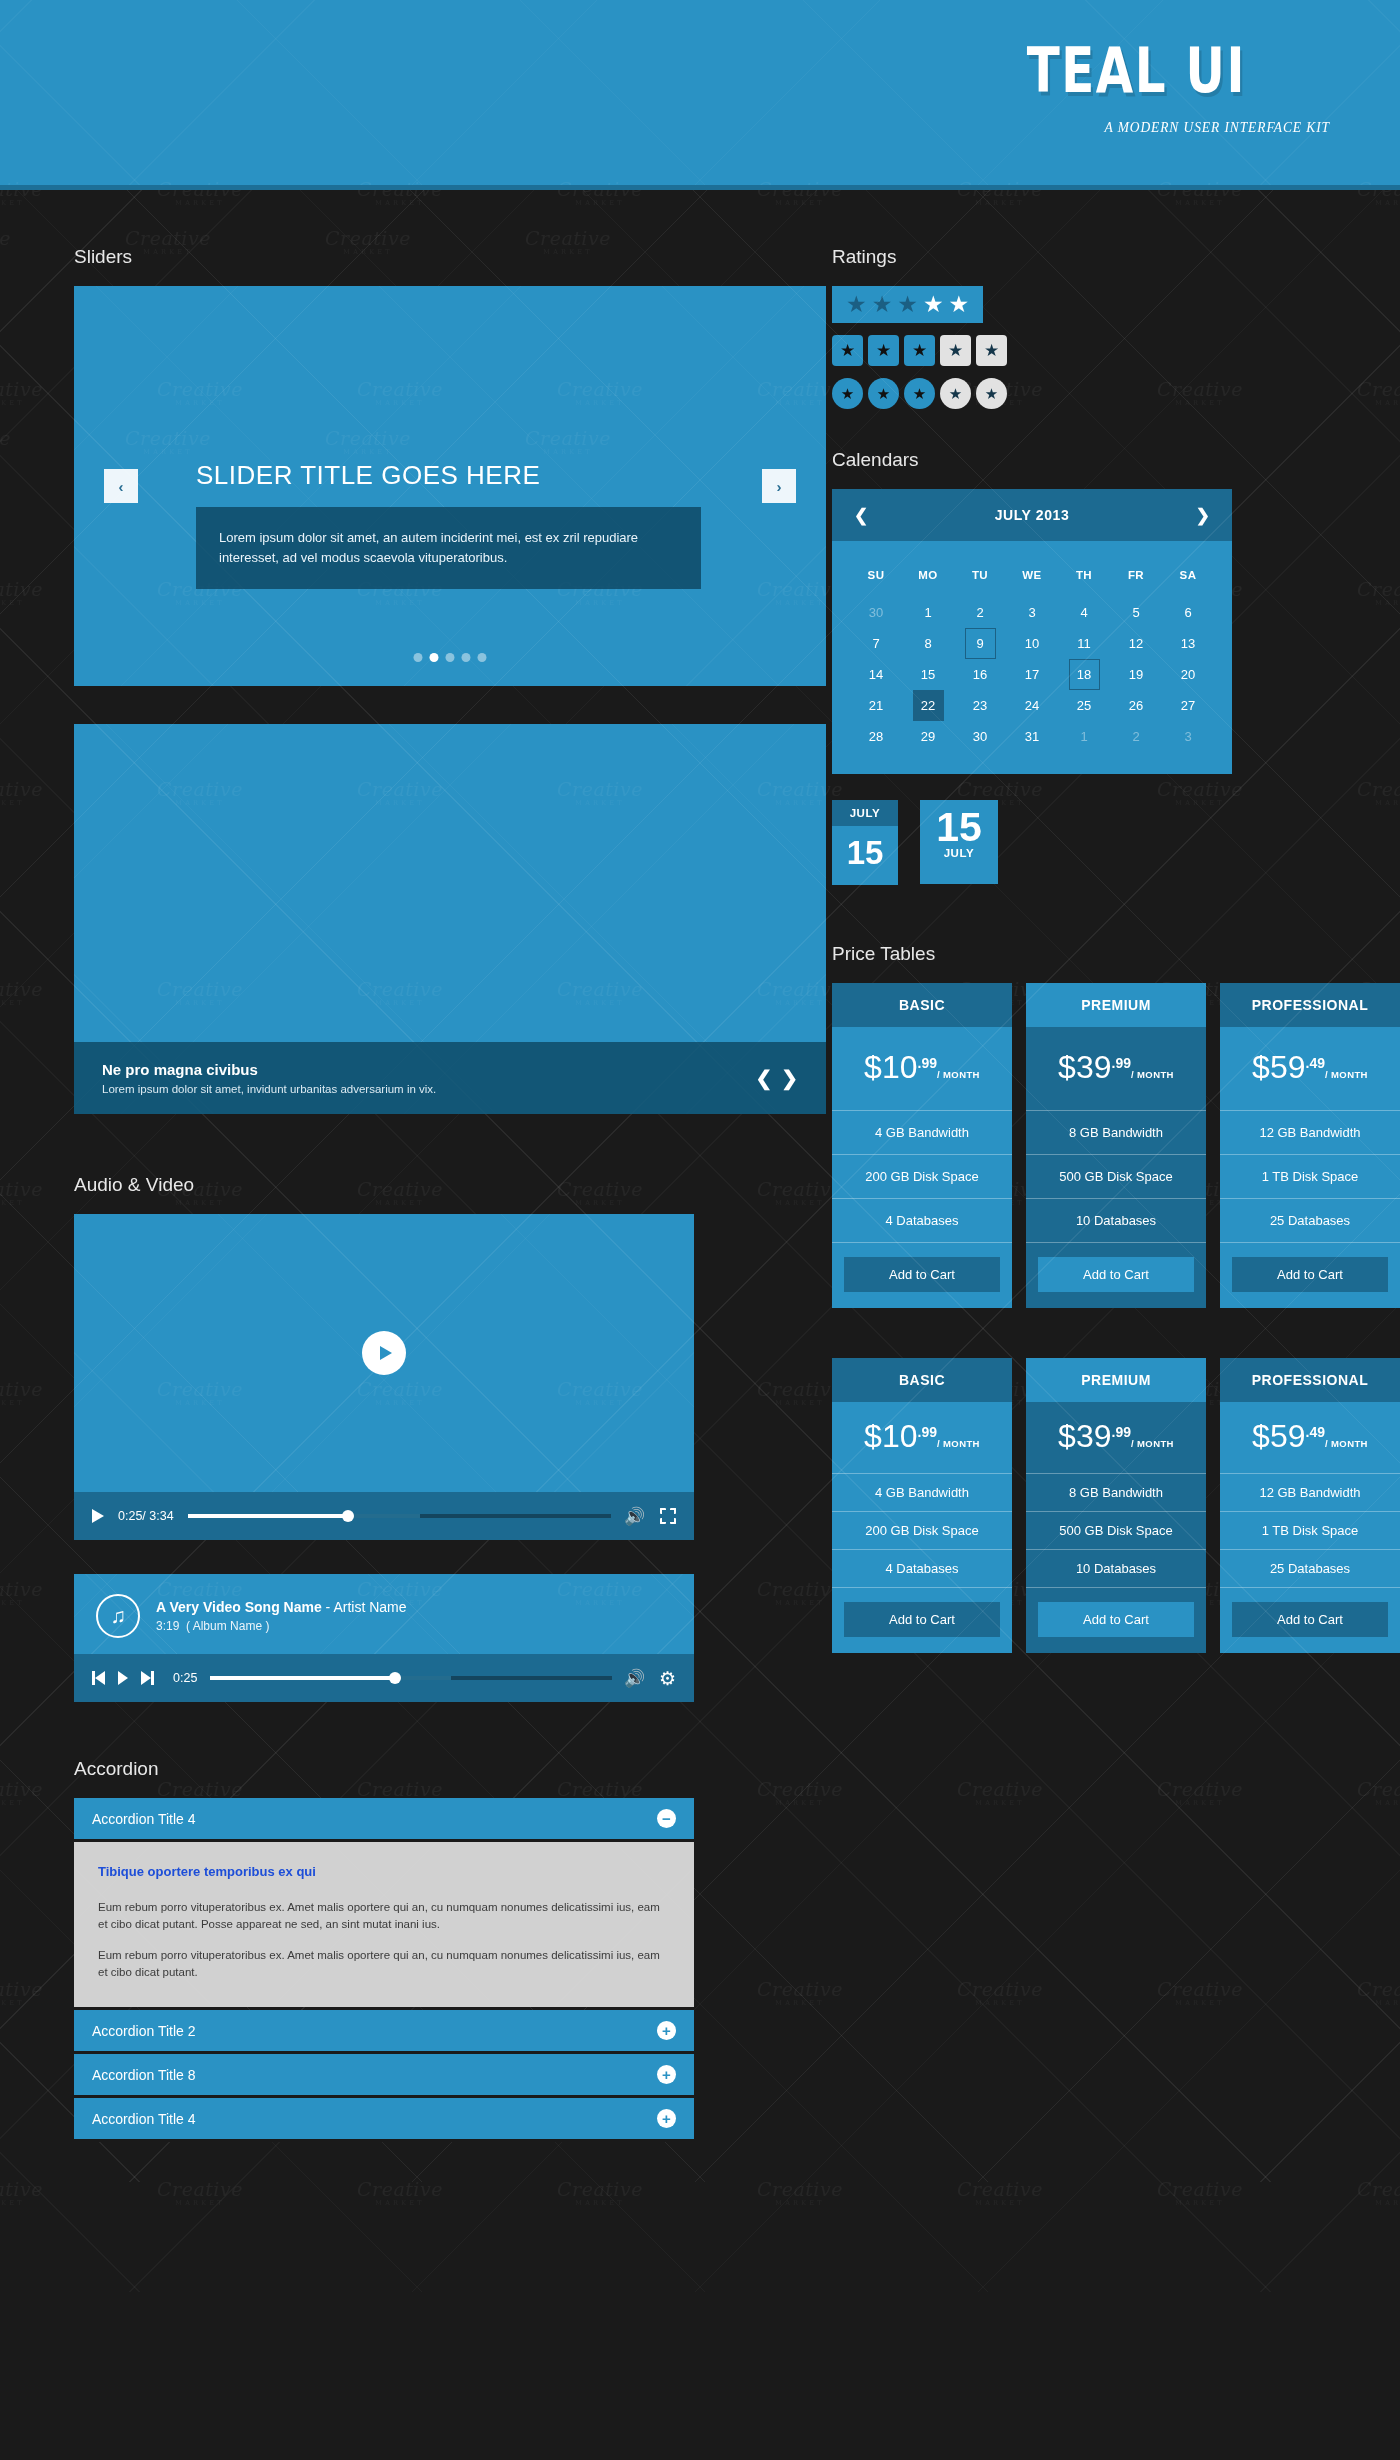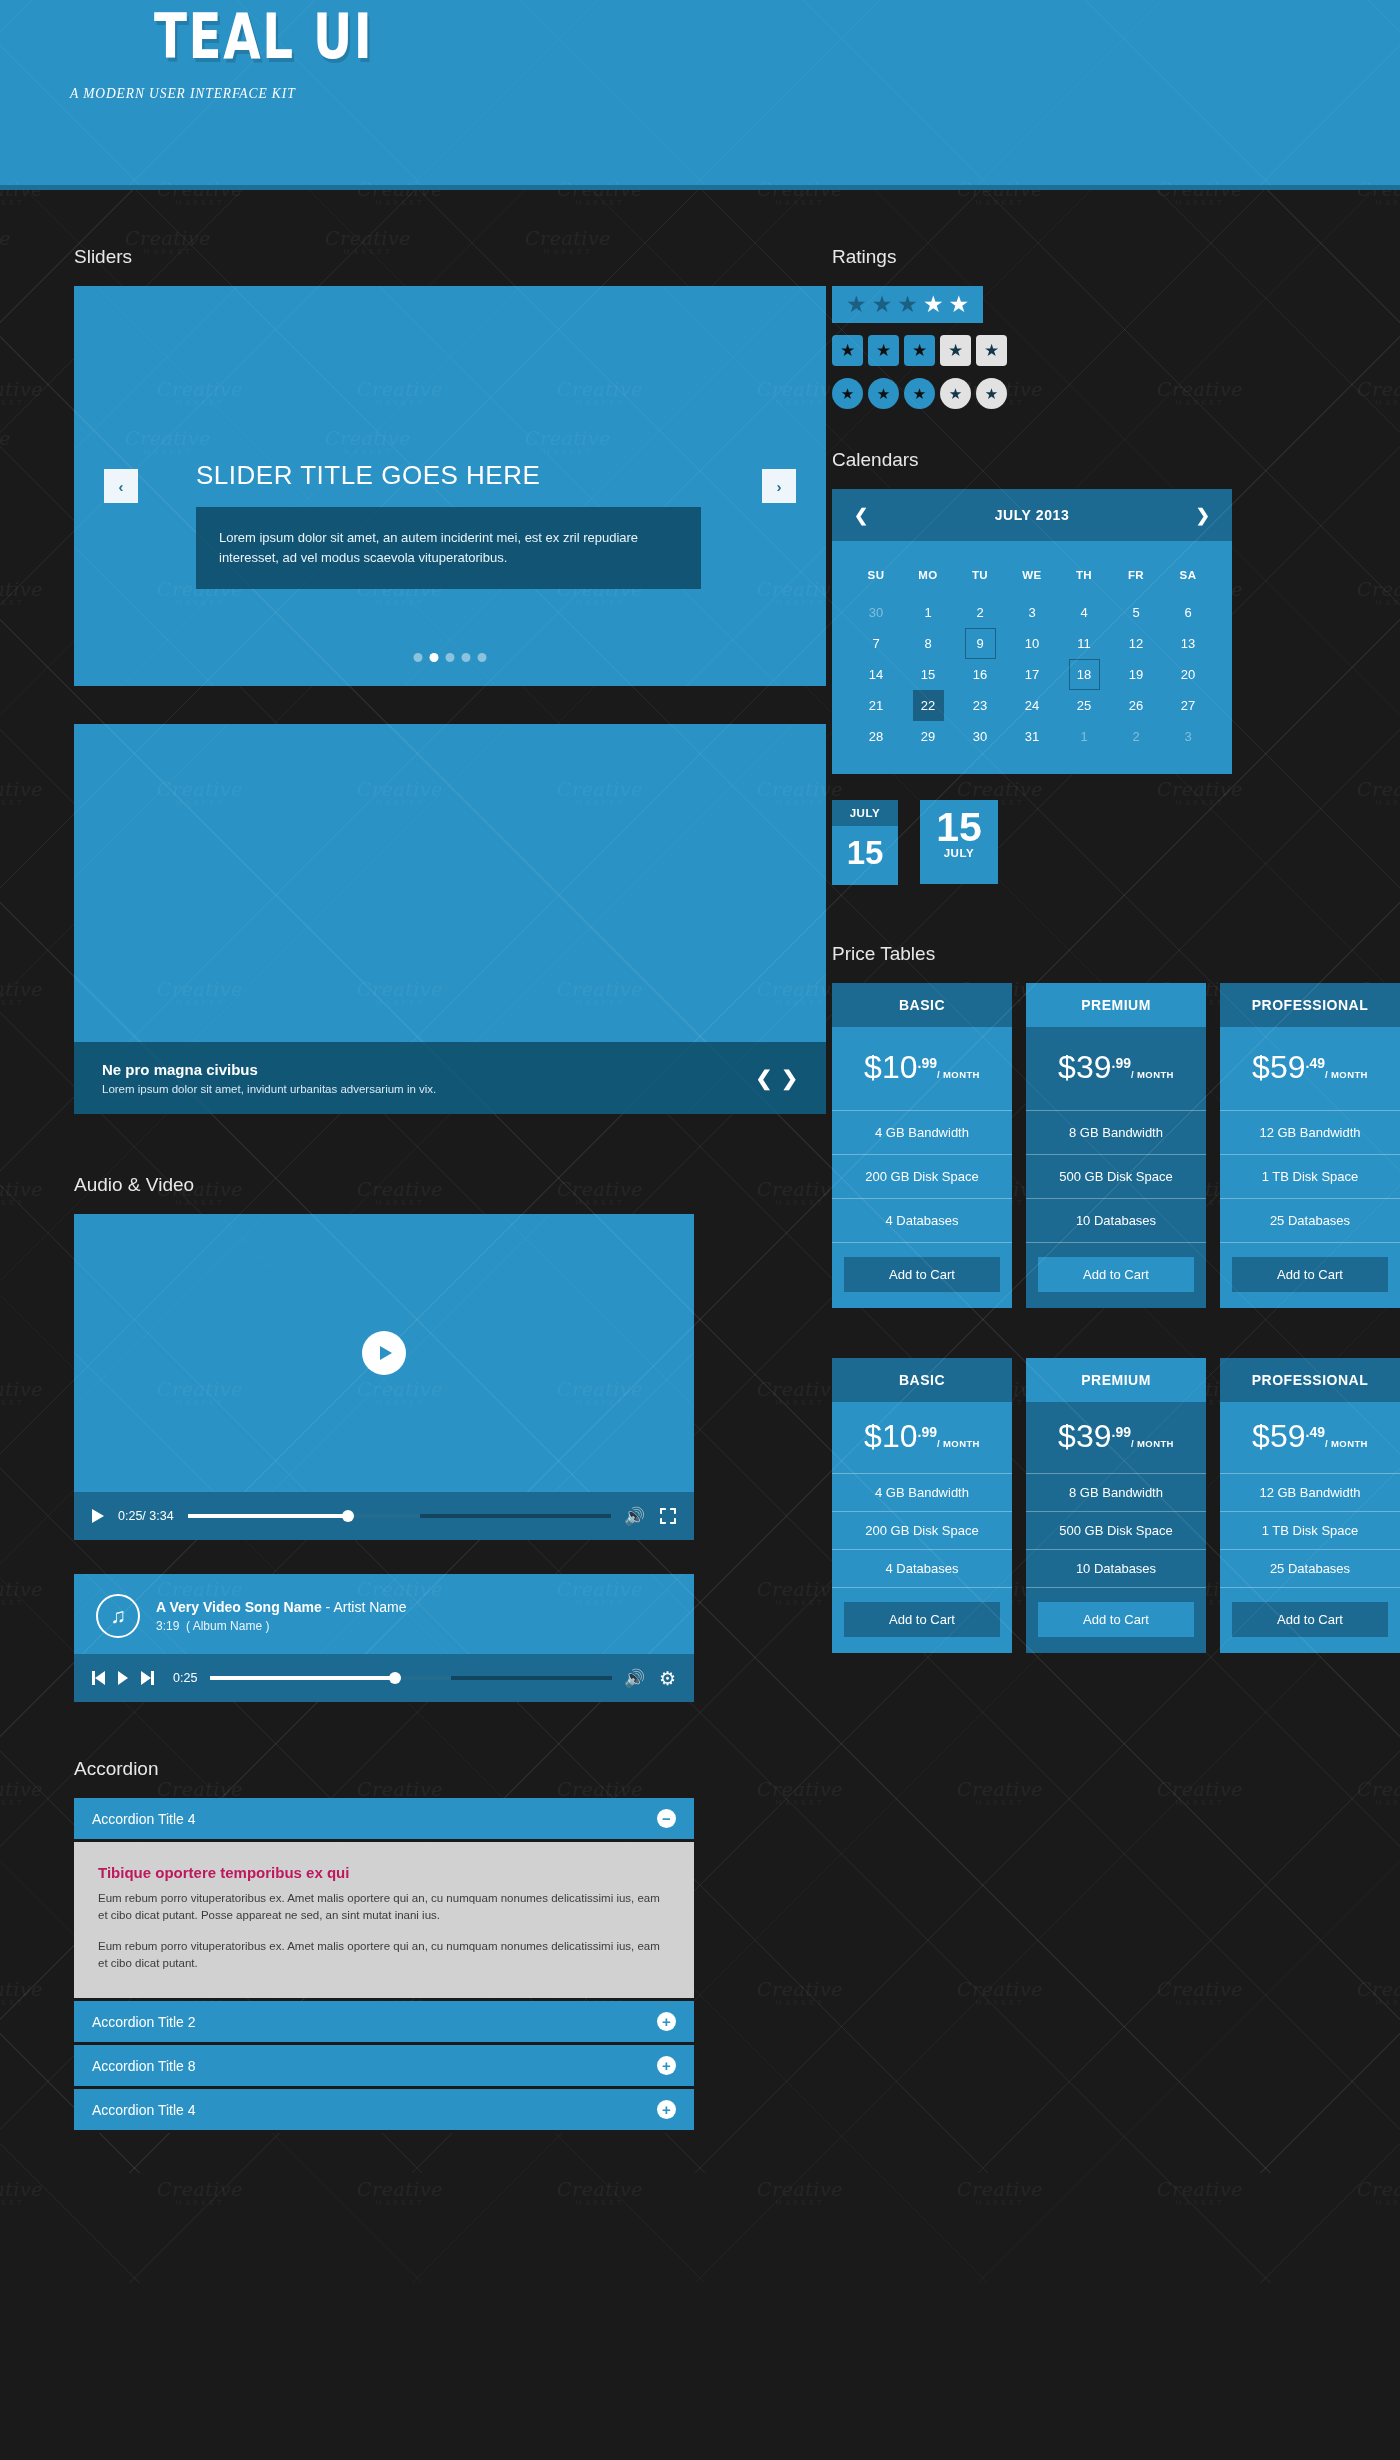--- a/index.html
+++ b/index.html
@@ -37,21 +37,21 @@
   }
 
   
   #header {
     position: relative;
     height: 190px;
     background: #2a92c4;
     overflow: hidden;
     border-bottom: 5px solid #1d6f97;
   }
-  #header .inner { position: relative; z-index: 5; text-align: left; }
+  #header .inner { position: relative; z-index: 5; text-align: right; padding-top: 34px; }
   .title {
     font-family: "DejaVu Sans", sans-serif;
     font-size: 62px; font-weight: bold;
     letter-spacing: 2px;
     color: #fff;
     text-shadow: 3px 4px 0 rgba(0,0,0,0.14);
     transform: scaleX(0.78);
   }
   .subtitle {
     font-family: "Liberation Serif", serif;
@@ -255,21 +255,21 @@
   .acc-sign {
     width: 19px; height: 19px; border-radius: 50%;
     background: #fff; color: #2a92c4;
     display:flex; align-items:center; justify-content:center;
     font-size: 15px; font-weight: bold; line-height: 1;
   }
   .acc-body {
     background: #d1d1d1; color: #3b3b3b;
     padding: 22px 24px 26px 24px; position: relative; z-index: 6;
   }
-  .acc-body h4 { font-size: 15px; margin-bottom: 9px; color: #be185d; }
+  .acc-body h4 { font-size: 13px; margin-bottom: 20px; color: #1d4ed8; }
   .acc-body p { font-size: 11.5px; line-height: 1.5; margin-bottom: 13px; }
   .acc-body p:last-child { margin-bottom: 0; }
 
   
   .price-row { display: flex; gap: 14px; }
   .ptable { width: 190px; background: #2a92c4; }
   .ptable.alt { background: #1c6a91; }
   .ptable .ph {
     text-align: center; font-size: 14px; font-weight: bold; letter-spacing: .5px;
     padding: 14px 0; background: #1c6a91;

